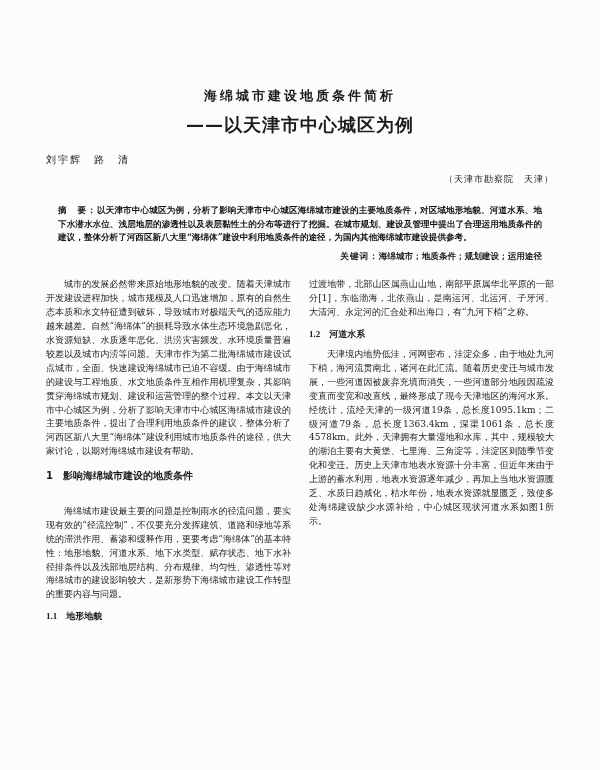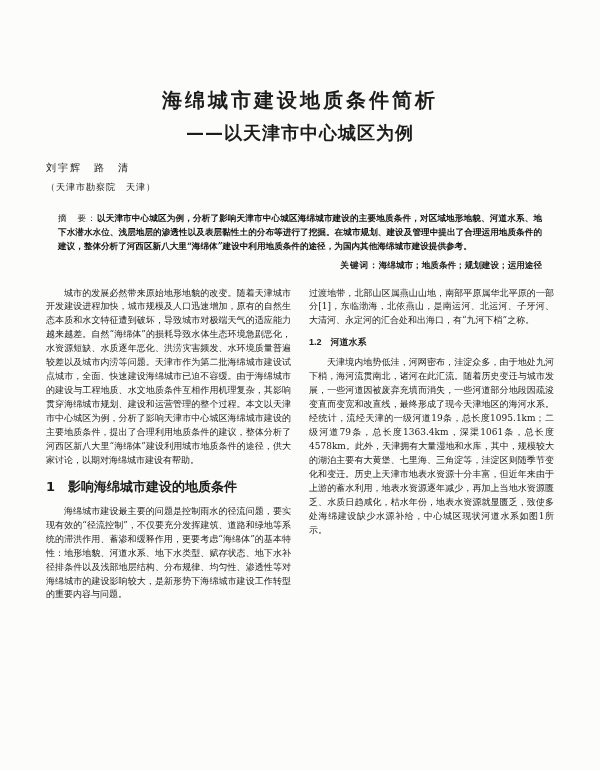--- a/index.html
+++ b/index.html
@@ -14,54 +14,54 @@
     margin: 0 auto;
     background: #fcfcfa;
     box-sizing: border-box;
     padding: 88px 46px 18px 46px;
     font-family: "DejaVu Serif", "Liberation Serif", serif;
     color: #1c1c1c;
     overflow: hidden;
   }
   .title {
     text-align: center;
-    font-size: 20px;
+    font-size: 13px;
     font-weight: bold;
     letter-spacing: 3px;
     line-height: 1.2;
   }
   .subtitle {
     text-align: center;
     font-size: 18px;
     font-weight: bold;
     letter-spacing: 1px;
     margin-top: 9px;
   }
   .authors {
     font-size: 10px;
     letter-spacing: 2px;
     margin-top: 16px;
   }
   .affiliation {
-    text-align: left;
+    text-align: right;
     font-size: 9px;
     letter-spacing: 1px;
     margin-top: 6px;
     color: #222;
   }
   .abstract {
     margin-top: 18px;
     padding: 0 12px;
     font-size: 8.6px;
     font-weight: bold;
     line-height: 1.62;
     text-align: justify;
     color: #161616;
   }
-  .abstract .lbl { font-weight: normal; letter-spacing: 1px; }
+  .abstract .lbl { font-weight: bold; letter-spacing: 1px; }
   .keywords {
     margin-top: 5px;
     padding: 0 12px;
     font-size: 8.6px;
     font-weight: bold;
     line-height: 1.6;
     text-align: right;
   }
   .keywords .lbl { font-weight: bold; letter-spacing: 1px; }
   .body-cols {
@@ -71,31 +71,31 @@
     font-size: 9px;
     line-height: 1.55;
     text-align: justify;
   }
   .col { flex: 1 1 0; min-width: 0; }
   .para {
     margin: 0;
     text-indent: 2em;
   }
   .h-sec {
-    margin: 9px 0 8px 0;
-    font-size: 13px;
+    margin: 9px 0 21px 0;
+    font-size: 10px;
     font-weight: bold;
     font-family: "DejaVu Sans", "Liberation Sans", sans-serif;
     text-indent: 0;
   }
   .h-sub {
     margin: 8px 0 6px 0;
     font-size: 9px;
     font-weight: bold;
-    font-family: Liberation Sans, sans-serif;
+    font-family: Liberation Serif, serif;
     text-indent: 0;
   }
 </style>
 </head>
 <body>
 
 <div class="page">
 
   <div class="title">海绵城市建设地质条件简析</div>
   <div class="subtitle">——以天津市中心城区为例</div>
@@ -109,20 +109,21 @@
   <div class="keywords">
     <span class="lbl">关键词：</span><span>海绵城市；地质条件；规划建设；运用途径</span>
   </div>
 
   <div class="body-cols">
 
     <div class="col">
       <p class="para">城市的发展必然带来原始地形地貌的改变。随着天津城市开发建设进程加快，城市规模及人口迅速增加，原有的自然生态本质和水文特征遭到破坏，导致城市对极端天气的适应能力越来越差。自然“海绵体”的损耗导致水体生态环境急剧恶化，水资源短缺、水质逐年恶化、洪涝灾害频发、水环境质量普遍较差以及城市内涝等问题。天津市作为第二批海绵城市建设试点城市，全面、快速建设海绵城市已迫不容缓。由于海绵城市的建设与工程地质、水文地质条件互相作用机理复杂，其影响贯穿海绵城市规划、建设和运营管理的整个过程。本文以天津市中心城区为例，分析了影响天津市中心城区海绵城市建设的主要地质条件，提出了合理利用地质条件的建议，整体分析了河西区新八大里“海绵体”建设利用城市地质条件的途径，供大家讨论，以期对海绵城市建设有帮助。</p>
       <div class="h-sec">1　影响海绵城市建设的地质条件</div>
       <p class="para">海绵城市建设最主要的问题是控制雨水的径流问题，要实现有效的“径流控制”，不仅要充分发挥建筑、道路和绿地等系统的滞洪作用、蓄渗和缓释作用，更要考虑“海绵体”的基本特性：地形地貌、河道水系、地下水类型、赋存状态、地下水补径排条件以及浅部地层结构、分布规律、均匀性、渗透性等对海绵城市的建设影响较大，是新形势下海绵城市建设工作转型的重要内容与问题。</p>
+      <div class="h-sub">1.1　地形地貌</div>
     </div>
 
     <div class="col">
       <p class="para" style="text-indent:0;">过渡地带，北部山区属燕山山地，南部平原属华北平原的一部分[1]，东临渤海，北依燕山，是南运河、北运河、子牙河、大清河、永定河的汇合处和出海口，有“九河下梢”之称。</p>
       <div class="h-sub">1.2　河道水系</div>
       <p class="para">天津境内地势低洼，河网密布，洼淀众多，由于地处九河下梢，海河流贯南北，诸河在此汇流。随着历史变迁与城市发展，一些河道因被废弃充填而消失，一些河道部分地段因疏浚变直而变宽和改直线，最终形成了现今天津地区的海河水系。经统计，流经天津的一级河道19条，总长度1095.1km；二级河道79条，总长度1363.4km，深渠1061条，总长度4578km。此外，天津拥有大量湿地和水库，其中，规模较大的湖泊主要有大黄堡、七里海、三角淀等，洼淀区则随季节变化和变迁。历史上天津市地表水资源十分丰富，但近年来由于上游的蓄水利用，地表水资源逐年减少，再加上当地水资源匮乏、水质日趋咸化，枯水年份，地表水资源就显匮乏，致使多处海绵建设缺少水源补给，中心城区现状河道水系如图1所示。</p>
     </div>
 
   </div>
 

